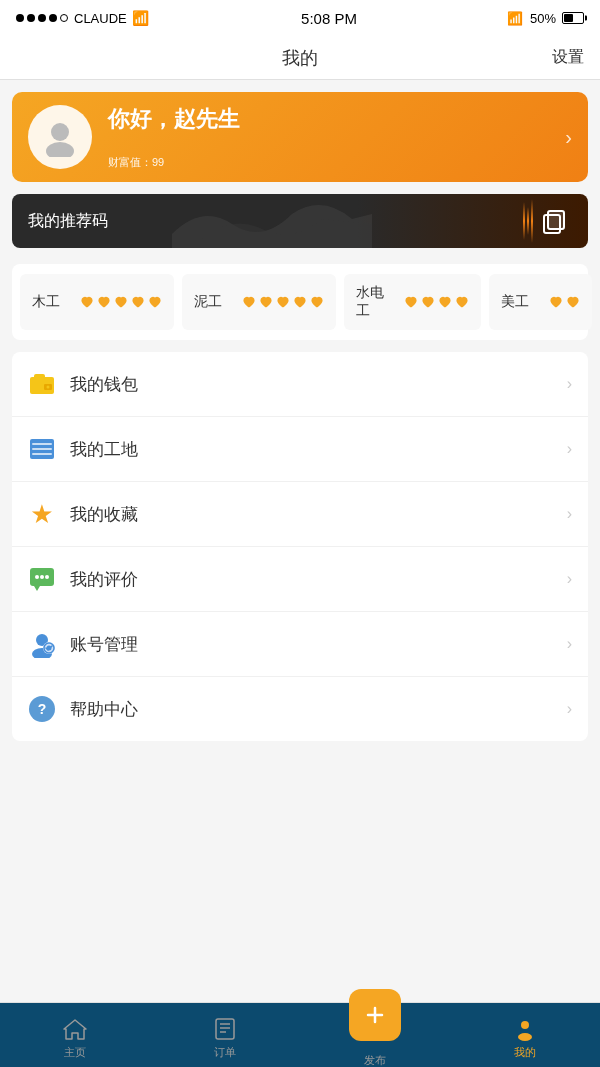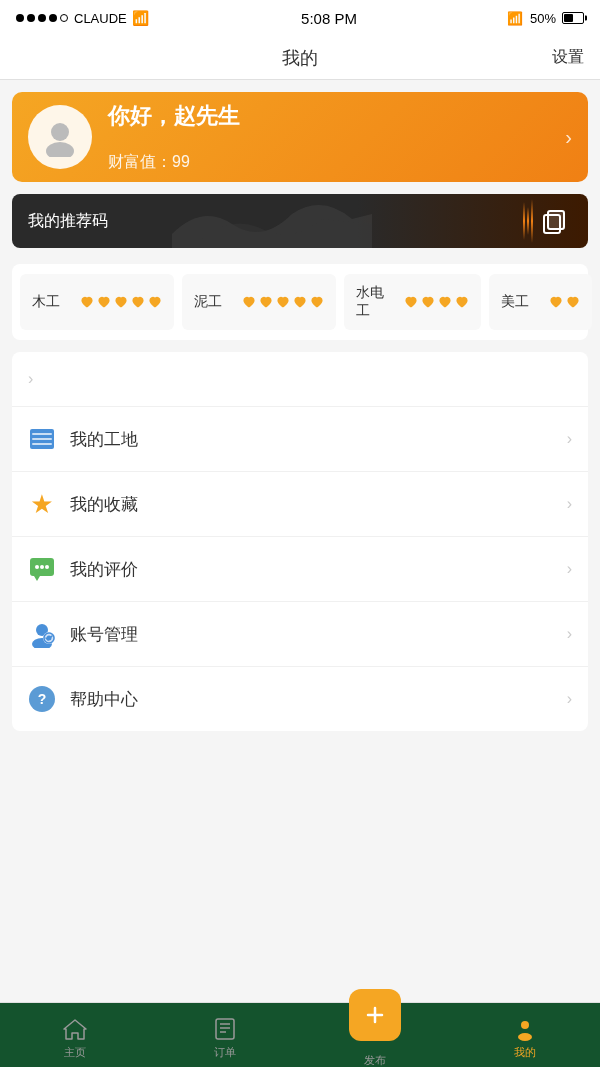--- a/index.html
+++ b/index.html
@@ -142,21 +142,21 @@
     }
     .profile-info {
       color: #fff;
     }
     .profile-name {
       font-size: 22px;
       font-weight: bold;
       margin-bottom: 6px;
     }
     .profile-wealth {
-      font-size: 16px;
+      font-size: 11px;
       opacity: 0.9;
       margin-top: 21px;
     }
     .profile-chevron {
       color: #fff;
       font-size: 20px;
       opacity: 0.8;
     }
 
     
@@ -271,21 +271,21 @@
       font-weight: bold;
     }
 
     
     .tab-bar {
       position: fixed;
       bottom: 0;
       left: 0;
       width: 600px;
       height: 65px;
-      background: #14532d;
+      background: #0c4a6e;
       border-top: 1px solid #e0e0e0;
       display: flex;
       align-items: center;
       justify-content: space-around;
     }
     .tab-item {
       display: flex;
       flex-direction: column;
       align-items: center;
       gap: 4px;
@@ -461,20 +461,31 @@
       <svg class="heart-svg" viewBox="0 0 20 18">
           <path d="M10 16s-8-5-8-10a5 5 0 0 1 8-4 5 5 0 0 1 8 4c0 5-8 10-8 10z"></path>
         </svg>
     </div>
   </div>
 </div>
 
 <div class="menu-list">
 
   <div class="menu-item">
+    <div class="menu-item-left">
+      <div class="menu-icon">
+        <svg width="28" height="24" viewBox="0 0 28 24">
+          <rect x="2" y="5" width="24" height="17" rx="2" fill="#f5c518"></rect>
+          <rect x="6" y="2" width="11" height="6" rx="2" fill="#f5c518"></rect>
+          <rect x="16" y="12" width="8" height="6" rx="1" fill="#e8a800"></rect>
+          <circle cx="20" cy="15" r="1.5" fill="#f5c518"></circle>
+        </svg>
+      </div>
+      <span class="menu-label">我的钱包</span>
+    </div>
     <span class="menu-chevron">›</span>
   </div>
 
   <div class="menu-item">
     <div class="menu-item-left">
       <div class="menu-icon">
         <svg width="28" height="24" viewBox="0 0 28 24">
           <rect x="2" y="2" width="24" height="20" rx="2" fill="#4a90d9"></rect>
           <rect x="4" y="6" width="20" height="2" rx="1" fill="white" opacity="0.7"></rect>
           <rect x="4" y="11" width="20" height="2" rx="1" fill="white" opacity="0.7"></rect>

